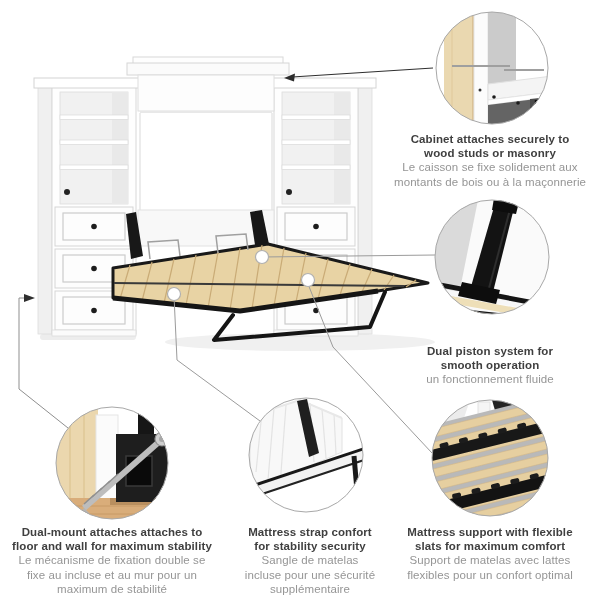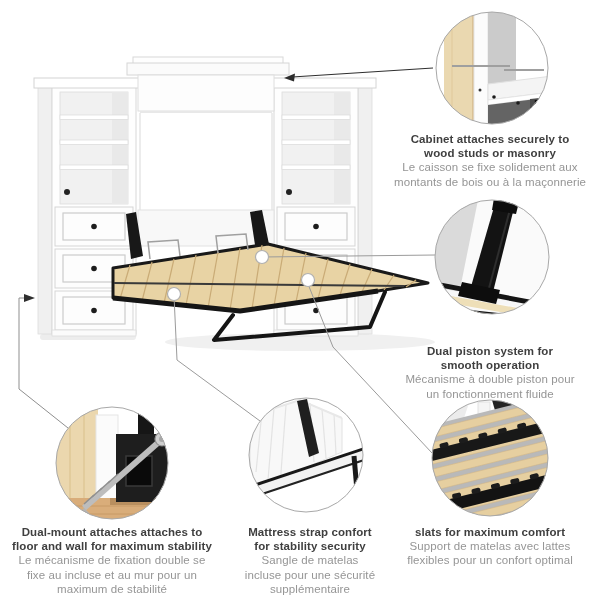--- a/index.html
+++ b/index.html
@@ -287,39 +287,39 @@
 <div class="ct" style="left:375px;top:132px;width:230px;">
   <div class="en">Cabinet attaches securely to</div>
   <div class="en">wood studs or masonry</div>
   <div class="fr">Le caisson se fixe solidement aux</div>
   <div class="fr">montants de bois ou à la maçonnerie</div>
 </div>
 
 <div class="ct" style="left:380px;top:324px;width:220px;margin-top:20px;">
   <div class="en">Dual piston system for</div>
   <div class="en">smooth operation</div>
-  <div class="fr">Mécanisme à double piston pour</div>
   <div class="fr">un fonctionnement fluide</div>
 </div>
 
 <div class="ct" style="left:0px;top:525px;width:224px;">
   <div class="en">Dual-mount attaches attaches to</div>
   <div class="en">floor and wall for maximum stability</div>
   <div class="fr">Le mécanisme de fixation double se</div>
   <div class="fr">fixe au incluse et au mur pour un</div>
   <div class="fr">maximum de stabilité</div>
 </div>
 
 <div class="ct" style="left:218px;top:525px;width:184px;">
   <div class="en">Mattress strap confort</div>
   <div class="en">for stability security</div>
   <div class="fr">Sangle de matelas</div>
   <div class="fr">incluse pour une sécurité</div>
   <div class="fr">supplémentaire</div>
 </div>
 
 <div class="ct" style="left:380px;top:525px;width:220px;">
+  <div class="en">Mattress support with flexible</div>
   <div class="en">slats for maximum comfort</div>
   <div class="fr">Support de matelas avec lattes</div>
   <div class="fr">flexibles pour un confort optimal</div>
 </div>
 
 </div>
 
 </body></html>

